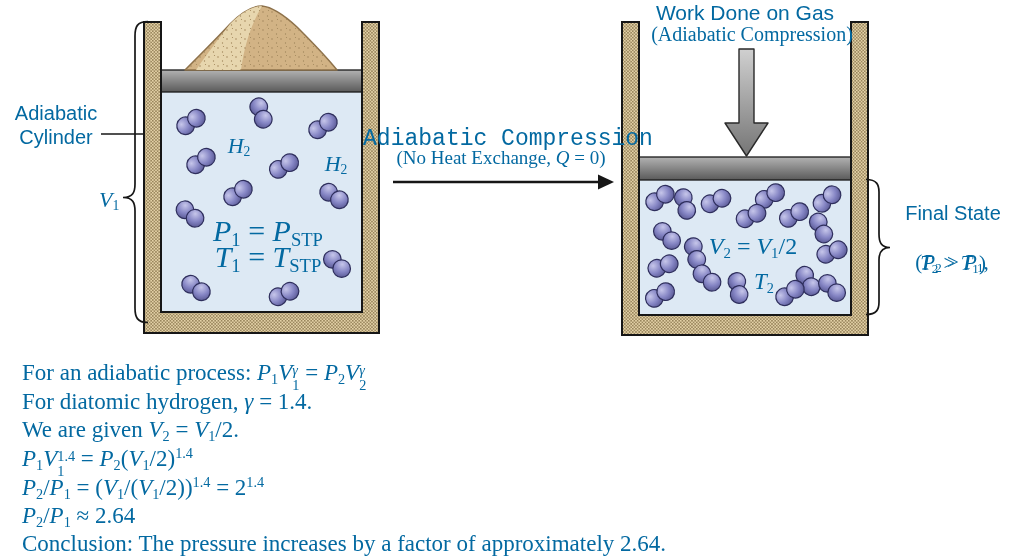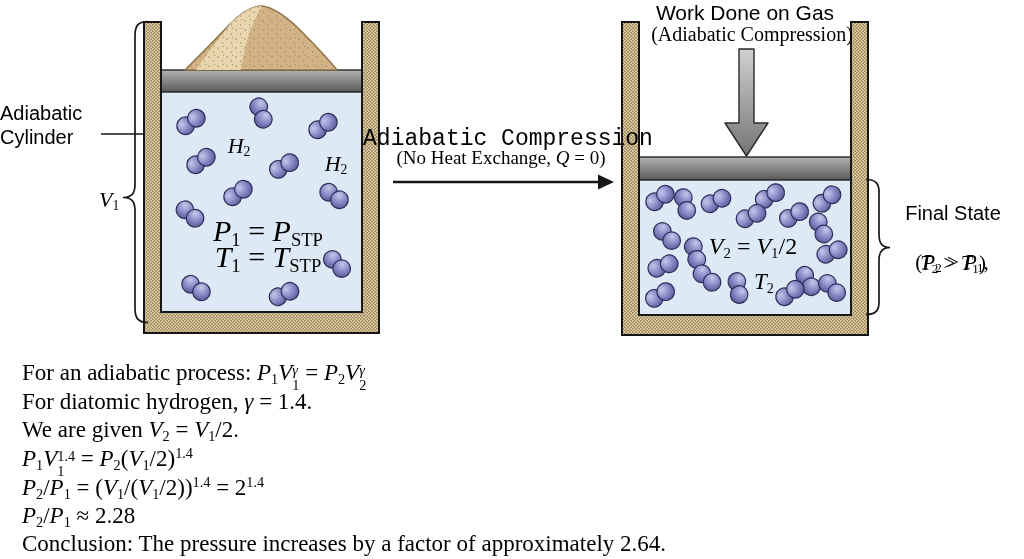--- a/index.html
+++ b/index.html
@@ -1,28 +1,28 @@
 <!DOCTYPE html>
 <html><head>
 <meta charset="utf-8">
 <style>
   html,body{margin:0;padding:0;background:#fff;}
   .canvas{position:relative;width:1024px;height:559px;background:#ffffff;overflow:hidden;
           font-family:"Liberation Serif","DejaVu Serif",serif;color:#111;}
   svg.layer{position:absolute;left:0;top:0;}
-  .txt{position:absolute;white-space:nowrap;color:#000000;}
+  .txt{position:absolute;white-space:nowrap;color:#0369a1;}
   .sans{font-family:"Liberation Sans","DejaVu Sans",sans-serif;}
   .serif{font-family:"Liberation Serif","DejaVu Serif",serif;}
   .center{transform:translateX(-50%);text-align:center;}
   .it{font-style:italic;}
   .sub{font-size:0.62em;line-height:0;vertical-align:-0.25em;}
   .sup{font-size:0.62em;line-height:0;vertical-align:0.55em;}
   .stack{display:inline-block;height:1.08em;vertical-align:-0.45em;line-height:1;text-align:left;}
   .stack>span{display:block;font-size:0.62em;line-height:1.05;}
-  .left-caption{left:0;top:102px;width:112px;text-align:left;font-size:20px;line-height:23.5px;}
+  .left-caption{left:0;top:102px;width:112px;text-align:center;font-size:20px;line-height:23.5px;}
   .v1-label{left:99px;top:187px;font-size:22px;}
   .h2-a{left:239px;top:133px;font-size:22px;}
   .h2-b{left:336px;top:151px;font-size:22px;}
   .state-lines{left:268px;top:218px;font-size:30px;line-height:26px;}
   .trans-title{left:508px;top:126px;font-size:23px;font-family:Liberation Mono, monospace;}
   .trans-sub{left:501px;top:147px;font-size:19px;}
   .work-title{left:745px;top:1px;font-size:21px;}
   .work-sub{left:752px;top:23px;font-size:20px;}
   .v2-eq{left:753px;top:233px;font-size:24px;}
   .t2-label{left:764px;top:269px;font-size:23px;}
@@ -230,17 +230,17 @@
   <div class="txt sans center fs-title">Final State</div>
   <div class="txt serif center fs-l2"><span>(</span><span class="it">P</span><span class="sub">2</span><span> &gt; </span><span class="it">P</span><span class="sub">1</span><span>,</span></div>
   <div class="txt serif center fs-l3"><span class="it">T</span><span class="sub">2</span><span> &gt; </span><span class="it">T</span><span class="sub">1</span><span>)</span></div>
 
   <div class="txt serif derivation">
     <div><span>For an adiabatic process: </span><span class="it">P</span><span class="sub">1</span><span class="it">V</span><span class="stack"><span class="it">γ</span><span>1</span></span><span> = </span><span class="it">P</span><span class="sub">2</span><span class="it">V</span><span class="stack"><span class="it">γ</span><span>2</span></span></div>
     <div><span>For diatomic hydrogen, </span><span class="it">γ</span><span> = 1.4.</span></div>
     <div><span>We are given </span><span class="it">V</span><span class="sub">2</span><span> = </span><span class="it">V</span><span class="sub">1</span><span>/2.</span></div>
     <div><span class="it">P</span><span class="sub">1</span><span class="it">V</span><span class="stack"><span>1.4</span><span>1</span></span><span> = </span><span class="it">P</span><span class="sub">2</span><span>(</span><span class="it">V</span><span class="sub">1</span><span>/2)</span><span class="sup">1.4</span></div>
     <div><span class="it">P</span><span class="sub">2</span><span>/</span><span class="it">P</span><span class="sub">1</span><span> = (</span><span class="it">V</span><span class="sub">1</span><span>/(</span><span class="it">V</span><span class="sub">1</span><span>/2))</span><span class="sup">1.4</span><span> = 2</span><span class="sup">1.4</span></div>
-    <div><span class="it">P</span><span class="sub">2</span><span>/</span><span class="it">P</span><span class="sub">1</span><span> ≈ 2.28</span></div>
+    <div><span class="it">P</span><span class="sub">2</span><span>/</span><span class="it">P</span><span class="sub">1</span><span> ≈ 2.64</span></div>
     <div><span>Conclusion: The pressure increases by a factor of approximately 2.64.</span></div>
   </div>
 
 </div>
 
 </body></html>

